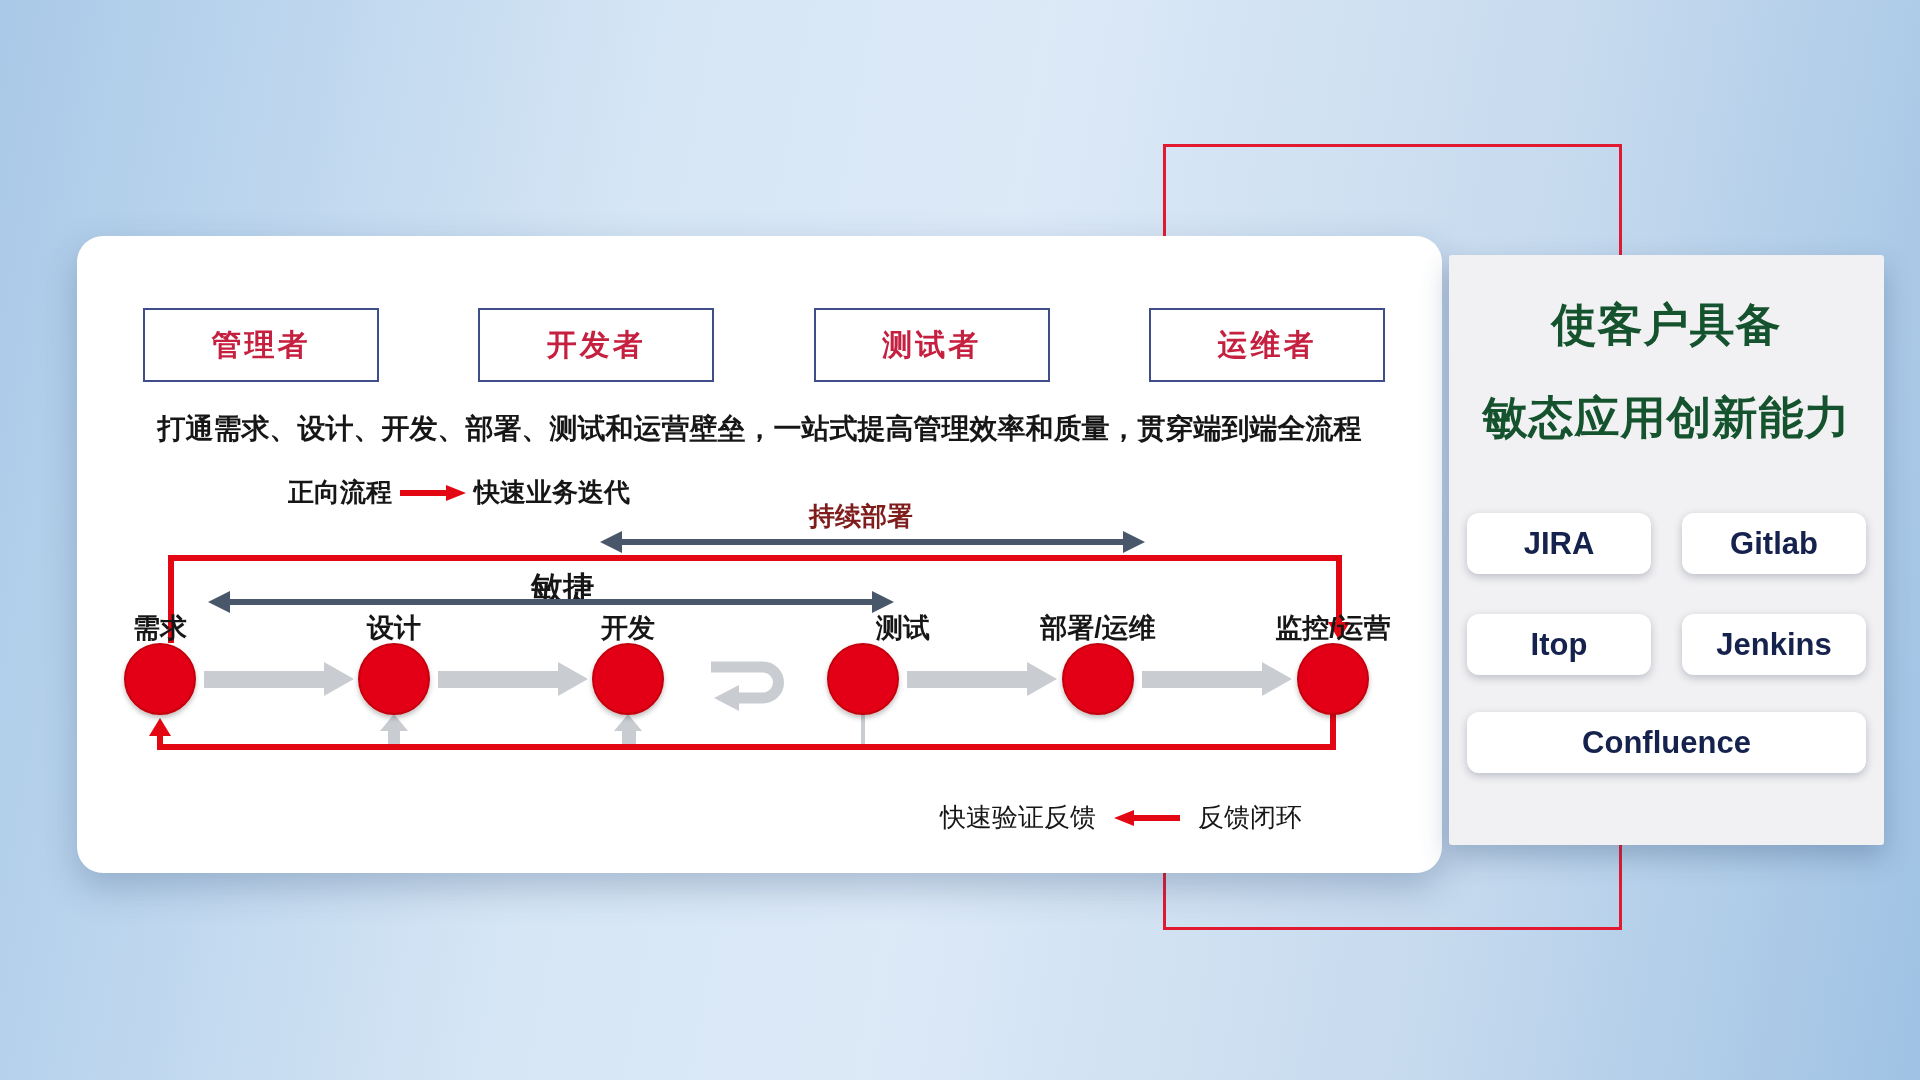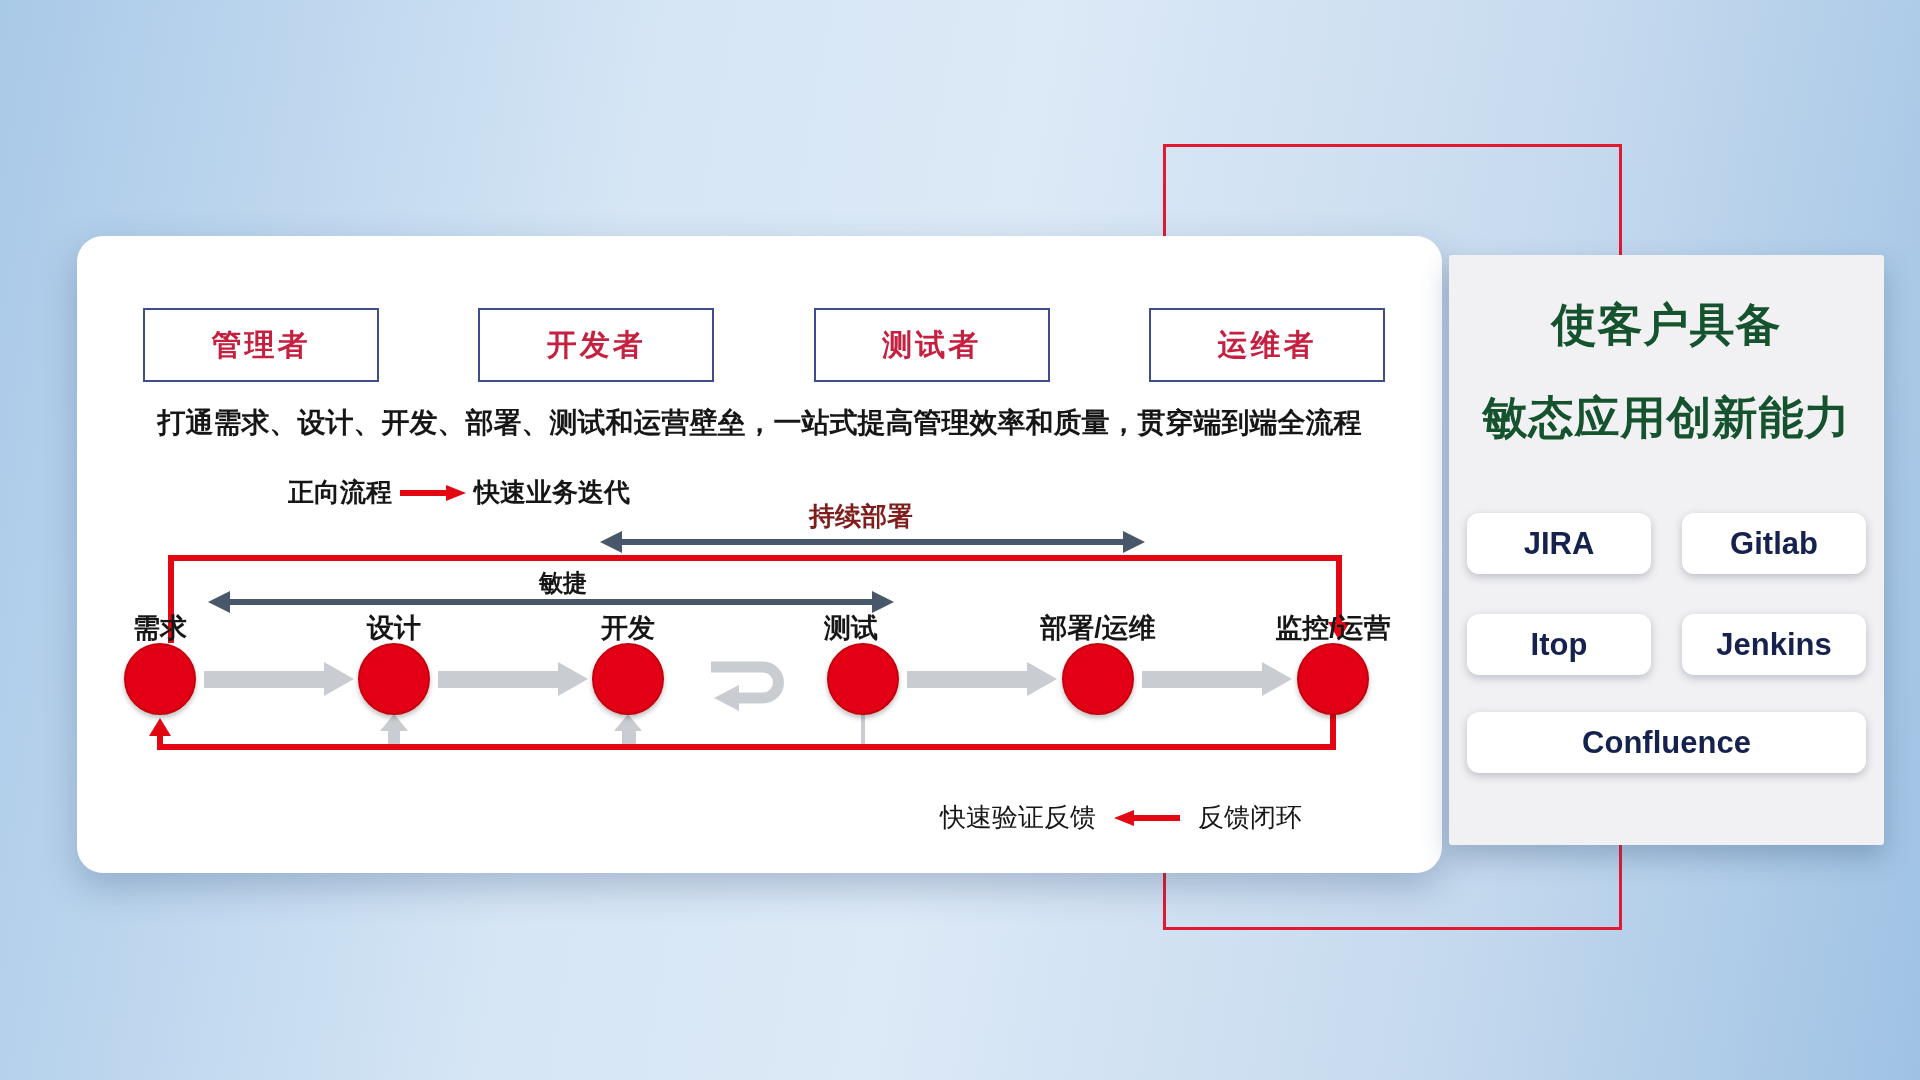--- a/index.html
+++ b/index.html
@@ -24,35 +24,35 @@
   .roles {
     position:absolute; left:32px; top:72px; width:1276px;
     display:flex; justify-content:space-between;padding-left:34px;
   }
   .role-box {
     width:236px; height:74px; border:2px solid #3f4d8a; background:#fff;
     display:flex; align-items:center; justify-content:center;
     color:#c5203f; font-size:30px; font-weight:bold; letter-spacing:3px;
   }
   .desc {
-    position:absolute; top:168px; left:0; width:100%; text-align:center;
+    position:absolute; top:174px; left:0; width:100%; text-align:center;
     font-size:28px; font-weight:bold; color:#161616; white-space:nowrap;
   }
   .legend-forward {
     position:absolute; left:211px; top:239px;
     display:flex; align-items:center; gap:8px;
     font-size:26px; font-weight:bold; color:#161616;
   }
   .lbl-deploy {
     position:absolute; left:784px; top:263px; transform:translateX(-50%);
     font-size:26px; font-weight:bold; color:#7f1d1d; white-space:nowrap;
   }
   .lbl-agile {
     position:absolute; left:486px; top:331px; transform:translateX(-50%);
-    font-size:24px; font-weight:bold; color:#161616; white-space:nowrap;
+    font-size:32px; font-weight:bold; color:#161616; white-space:nowrap;
   }
   .flow-svg { position:absolute; left:0; top:0; width:1365px; height:637px; }
   .stage-label {
     position:absolute; top:374px; transform:translateX(-50%);
     font-size:27px; font-weight:bold; color:#161616; white-space:nowrap;
   }
   .legend-feedback {
     position:absolute; left:863px; top:564px;
     display:flex; align-items:center; gap:18px;
     font-size:26px; font-weight:normal; color:#161616;
@@ -163,21 +163,21 @@
         <circle cx="551" cy="443" r="35"></circle>
         <circle cx="786" cy="443" r="35"></circle>
         <circle cx="1021" cy="443" r="35"></circle>
         <circle cx="1256" cy="443" r="35"></circle>
       </g>
     </svg>
 
     <div class="stage-label" style="left:83px">需求</div>
     <div class="stage-label" style="left:317px">设计</div>
     <div class="stage-label" style="left:551px">开发</div>
-    <div class="stage-label" style="left:774px">测试</div>
+    <div class="stage-label" style="left:826px">测试</div>
     <div class="stage-label" style="left:1021px">部署/运维</div>
     <div class="stage-label" style="left:1256px">监控/运营</div>
 
     <div class="legend-feedback">
       <span>快速验证反馈</span>
       <svg width="66" height="20" viewBox="0 0 66 20">
         <polygon points="0,10 20,2 20,18" fill="#e30613"></polygon>
         <line x1="18" y1="10" x2="66" y2="10" stroke="#e30613" stroke-width="6"></line>
       </svg>
       <span>反馈闭环</span>

